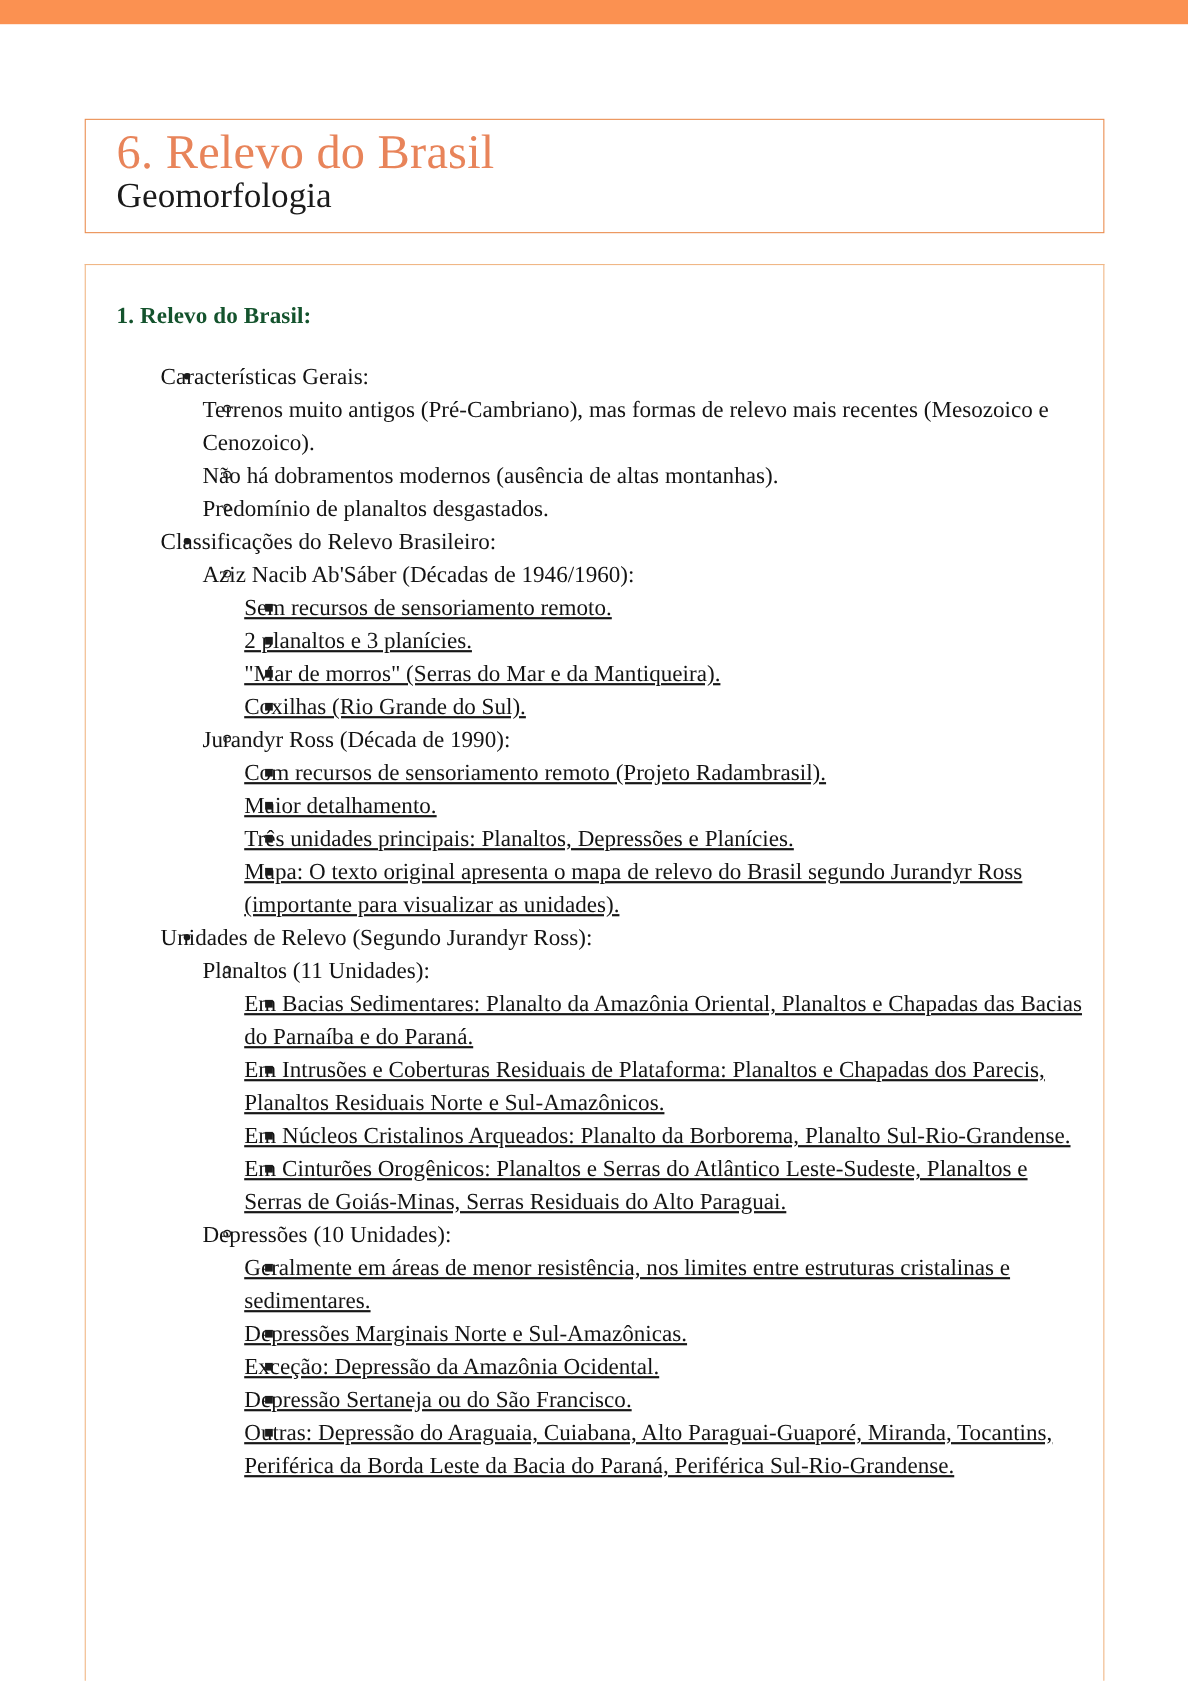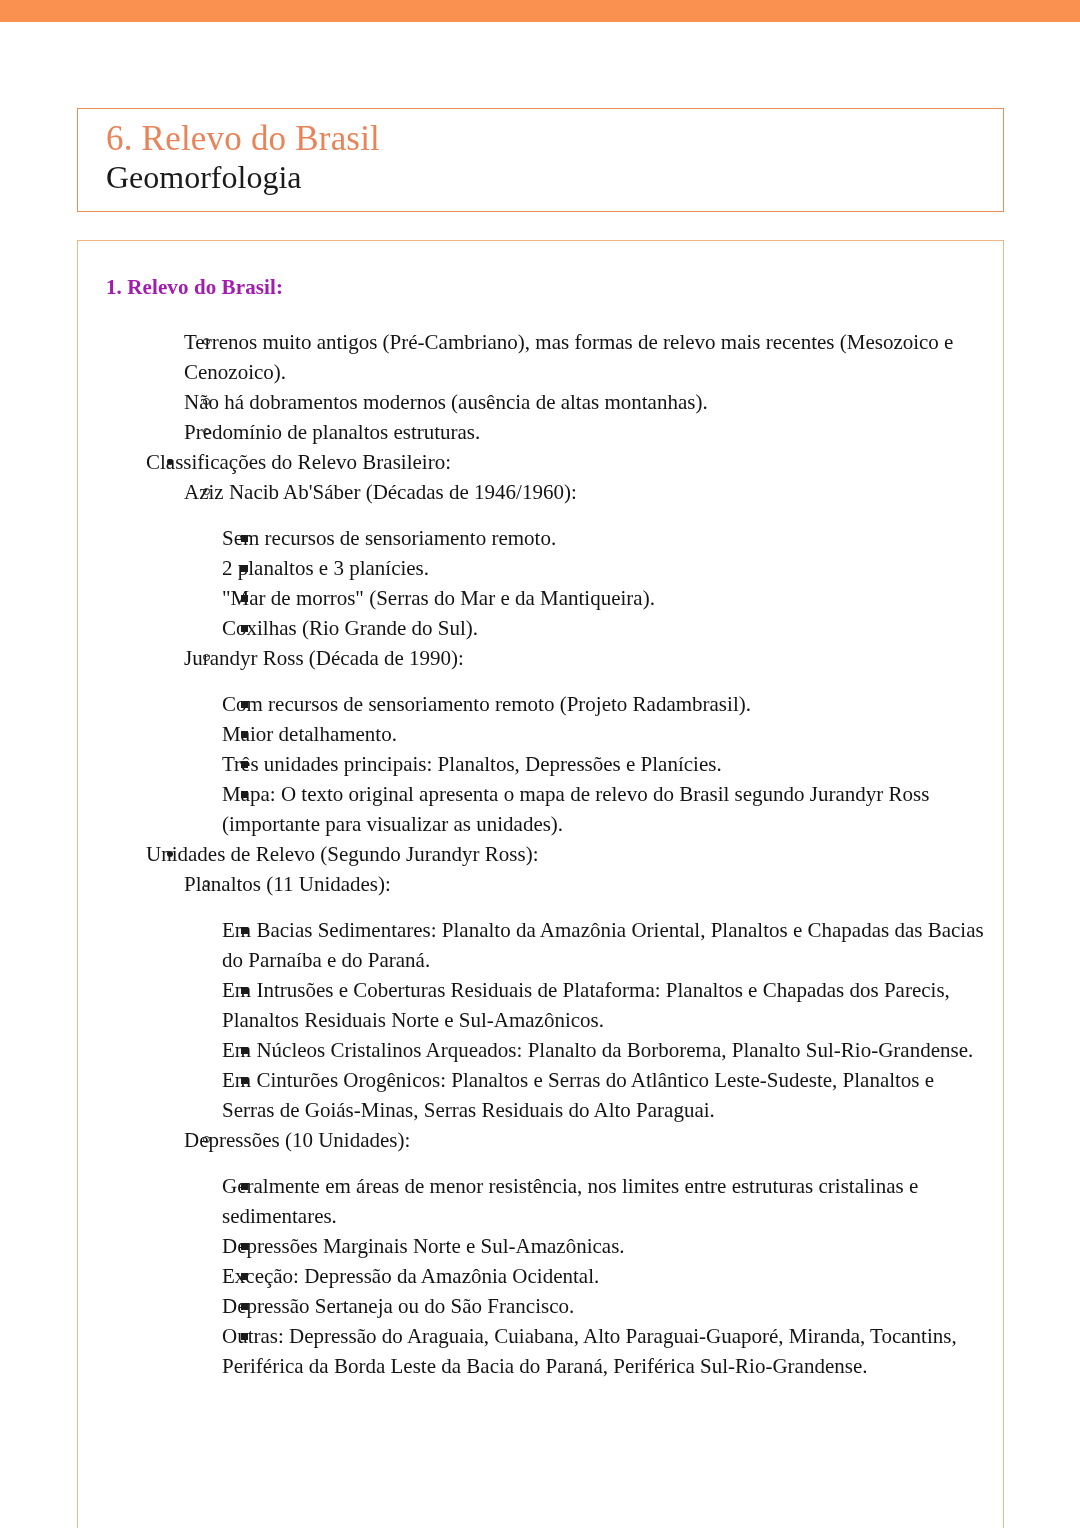--- a/index.html
+++ b/index.html
@@ -33,21 +33,21 @@
     width: 927px;
     height: 104px;
     box-sizing: border-box;
     border: 1.6px solid #ea8e52;
     background: #ffffff;
   }
   .header-title {
     position: absolute;
     left: 28px;
     top: 9px;
-    font-size: 35px;
+    font-size: 44px;
     line-height: 42px;
     font-weight: 400;
     color: #e8845a;
     letter-spacing: 0.2px;
     white-space: nowrap;
   }
   .header-subtitle {
     position: absolute;
     left: 28px;
     top: 51px;
@@ -74,21 +74,21 @@
     position: absolute;
     left: 28px;
     top: 32px;
     right: 16px;
   }
 
   .section-heading {
     font-size: 21px;
     line-height: 28px;
     font-weight: 700;
-    color: #a21caf;
+    color: #14532d;
     margin: 0 0 26px 0;
     letter-spacing: 0.1px;
   }
 
   
   ul.lvl1, ul.lvl2, ul.lvl3 {
     list-style: none;
     margin: 0;
     padding: 0;
   }
@@ -140,46 +140,47 @@
     width: 7px;
     height: 7px;
     background: #1b1b1b;
   }
   .txt {
     position: relative;
     display: block;
     color: #141414;
   }
   ul.lvl2 { margin-top: 0; }
-  ul.lvl3 { margin-top: 16px; }
+  ul.lvl3 { margin-top: 0; text-decoration: underline; }
 </style>
 </head>
 <body>
 
 <div class="top-bar"></div>
 
 <div class="header-box">
   <div class="header-title">6. Relevo do Brasil</div>
   <div class="header-subtitle">Geomorfologia</div>
 </div>
 
 <div class="content-box">
   <div class="content-inner">
     <div class="section-heading">1. Relevo do Brasil:</div>
     <ul class="lvl1">
         <li>
+          <span class="txt">Características Gerais:</span>
           <ul class="lvl2">
             <li>
               <span class="txt">Terrenos muito antigos (Pré-Cambriano), mas formas de relevo mais recentes (Mesozoico e Cenozoico).</span>
             </li>
             <li>
               <span class="txt">Não há dobramentos modernos (ausência de altas montanhas).</span>
             </li>
             <li>
-              <span class="txt">Predomínio de planaltos estruturas.</span>
+              <span class="txt">Predomínio de planaltos desgastados.</span>
             </li>
           </ul>
         </li>
         <li>
           <span class="txt">Classificações do Relevo Brasileiro:</span>
           <ul class="lvl2">
             <li>
               <span class="txt">Aziz Nacib Ab'Sáber (Décadas de 1946/1960):</span>
               <ul class="lvl3">
                 <li>

